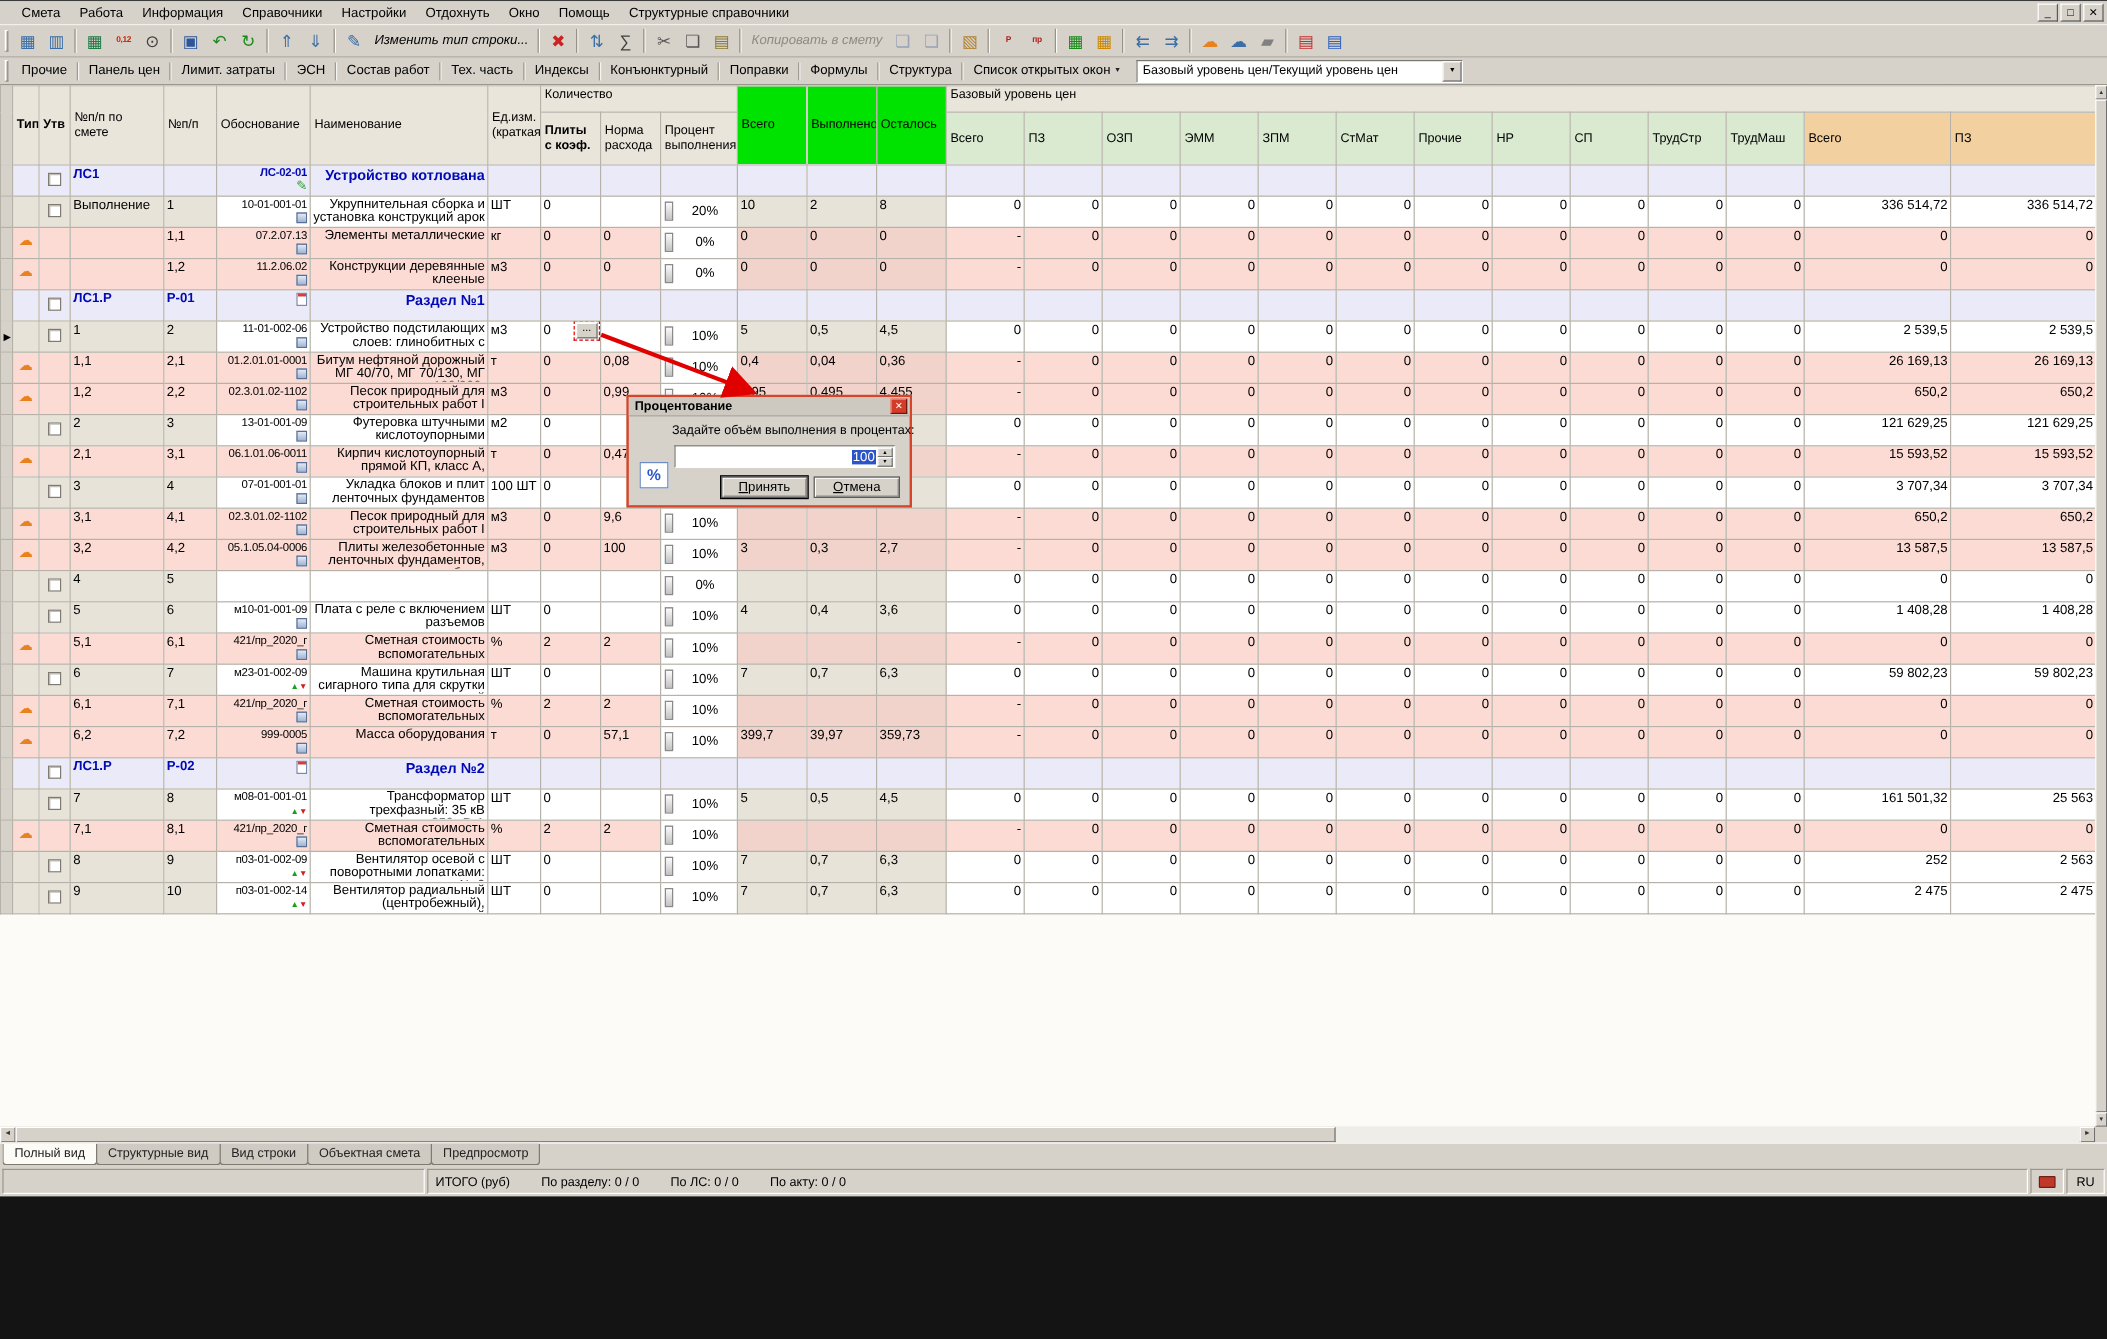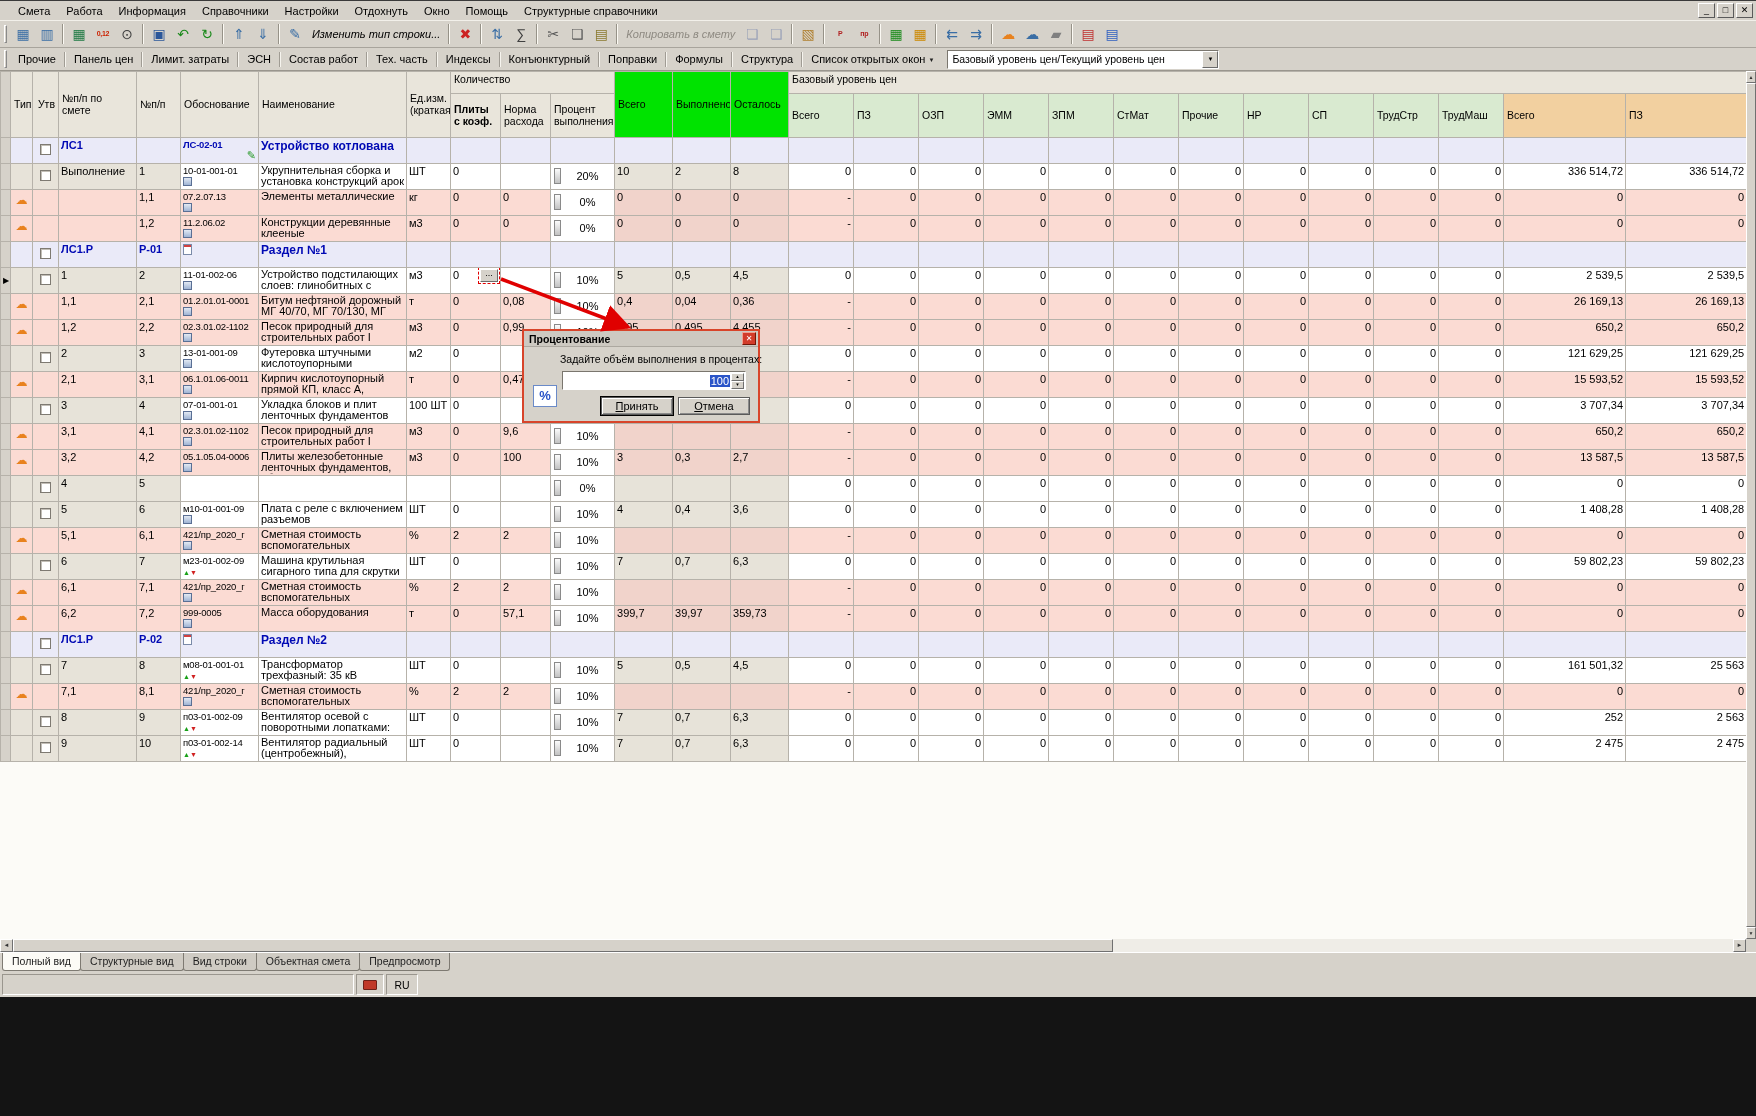--- a/index.html
+++ b/index.html
@@ -29,34 +29,34 @@
   .combo{margin-left:6px;width:272px;height:19px;background:#fff;border:1px solid;border-color:#7a766e #fff #fff #7a766e;display:flex;align-items:center;}
   .combotext{flex:1;font-size:10.5px;padding:0 4px;white-space:nowrap;overflow:hidden;}
   .combobtn{width:16px;height:17px;background:#d6d2ca;border:1px solid;border-color:#fff #6a6a6a #6a6a6a #fff;text-align:center;font-size:6px;line-height:15px;}
   
   .tablewrap{position:absolute;left:0;top:70px;width:1746px;height:868px;background:#fcfbf7;overflow:hidden;}
   table{border-collapse:collapse;table-layout:fixed;width:1746px;font-size:11px;}
   th,td{border:1px solid #b6b2aa;overflow:hidden;padding:1px 2px;white-space:nowrap;}
   thead th{background:#e9e5db;font-weight:normal;font-size:10.5px;text-align:left;vertical-align:middle;white-space:normal;line-height:1.1;padding:1px 3px;}
   thead tr:nth-child(1){height:22px;}
   thead tr:nth-child(2){height:44px;}
-  th.cen{text-align:right;}
+  th.cen{text-align:left;font-weight:bold;}
   th.bold{font-weight:bold;}
   th.grp{text-align:left;vertical-align:top;padding-top:2px;}
   th.green{background:#00e300;}
   th.lg{background:#d9ead0;}
   th.or{background:#f2d0a0;}
   th.hmark{background:#d6d2ca;}
   tbody tr{height:26px;}
   td{vertical-align:top;line-height:1.15;}
   .c-white{background:#fff;} .c-gray{background:#e7e3d9;} .c-pink{background:#fbdbd3;}
   .c-pinkg{background:#f1d3cb;} .c-lav{background:#eaeaf8;} .c-mark{background:#d6d2ca;}
   .cen{text-align:center;} .rt{text-align:right;}
   .mk{font-size:8px;text-align:center;padding-top:8px;color:#000;}
-  .tw{max-height:23px;overflow:hidden;white-space:normal;line-height:11px;}
+  .tw{max-height:23px;overflow:hidden;white-space:normal;line-height:11px;text-align:right;}
   .seccode{color:#0009b4;font-weight:bold;}
   .secname .tw{color:#0009b4;font-weight:bold;font-size:12px;line-height:14px;max-height:20px;}
   .resico{color:#e8821e;font-size:12px;line-height:12px;display:inline-block;margin-top:3px;}
   .cb{display:inline-block;width:11px;height:11px;background:#fff;border:1px solid #7e7a72;box-shadow:inset 1px 1px 0 #c2beb6;margin-top:5px;}
   .code{font-size:9.5px;letter-spacing:-0.2px;white-space:nowrap;}
   .jico{display:inline-block;width:9px;height:9px;background:linear-gradient(#e3eaf4,#9fb4d4);border:1px solid #5a6f94;margin-top:1px;}
   .jarr .up{color:#18a018;font-size:7px;} .jarr .dn{color:#d02020;font-size:7px;}
   .jpencil{color:#2a9a2a;font-size:11px;float:right;}
   .jpage{display:inline-block;width:9px;height:11px;background:#fff;border:1px solid #7a8aa8;box-shadow:inset 0 2px 0 #d04040;margin-top:1px;}
   .dots{float:right;width:18px;height:13px;background:#d6d2ca;border:1px solid;border-color:#fff #6a6a6a #6a6a6a #fff;font-size:9px;line-height:7px;text-align:center;outline:1.5px dashed #e00000;outline-offset:1px;}
@@ -1252,20 +1252,26 @@
   <div class="tabsbar">
       <span class="tab active">Полный вид</span>
       <span class="tab">Структурные вид</span>
       <span class="tab">Вид строки</span>
       <span class="tab">Объектная смета</span>
       <span class="tab">Предпросмотр</span>
     </div>
 
   <div class="statusbar">
     <div class="sp sp1"></div>
+    <div class="sp sp2">
+      <span>ИТОГО (руб)</span>
+      <span>По разделу: 0 / 0</span>
+      <span>По ЛС: 0 / 0</span>
+      <span>По акту: 0 / 0</span>
+    </div>
     <div class="sp spi">
         <span class="prnt"></span>
       </div>
     <div class="sp spr">RU</div>
   </div>
 
   <div class="dialog">
     <div class="dlgtitle">
       <span>Процентование</span>
       <span class="dlgclose"><span>✕</span></span>

